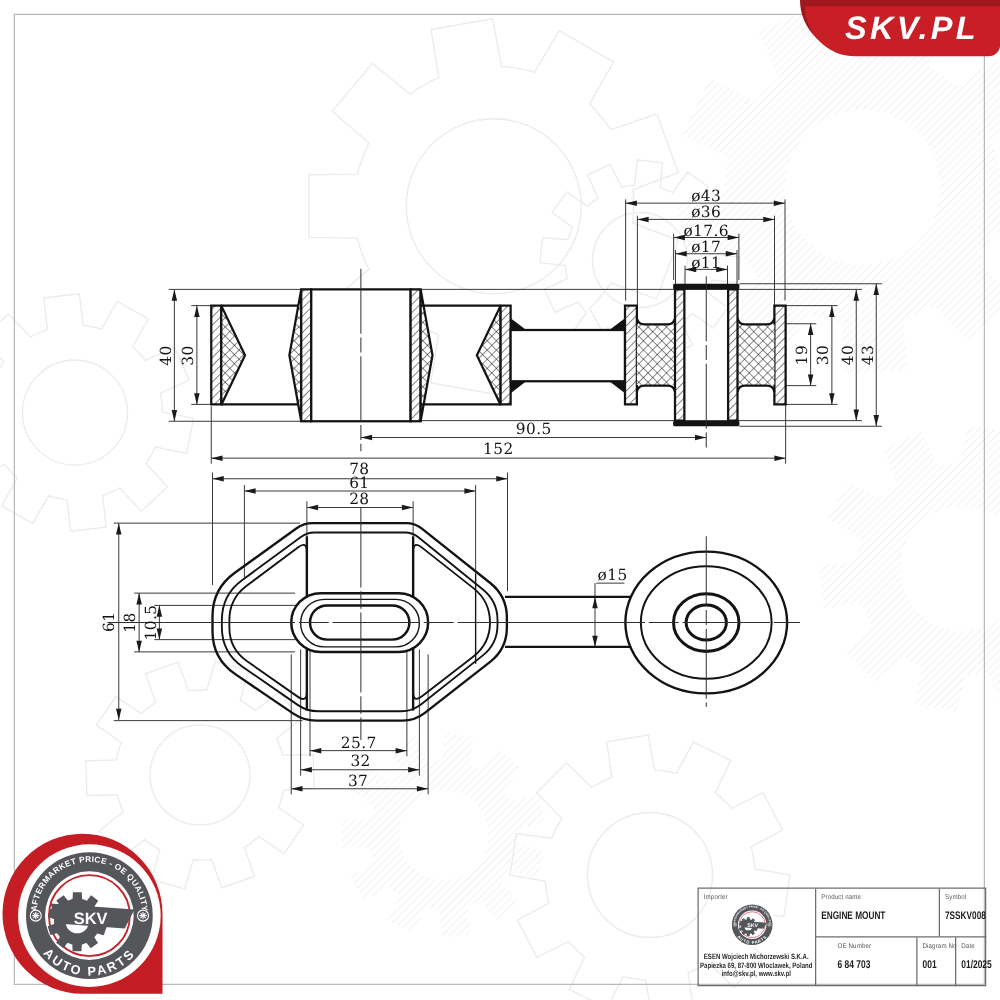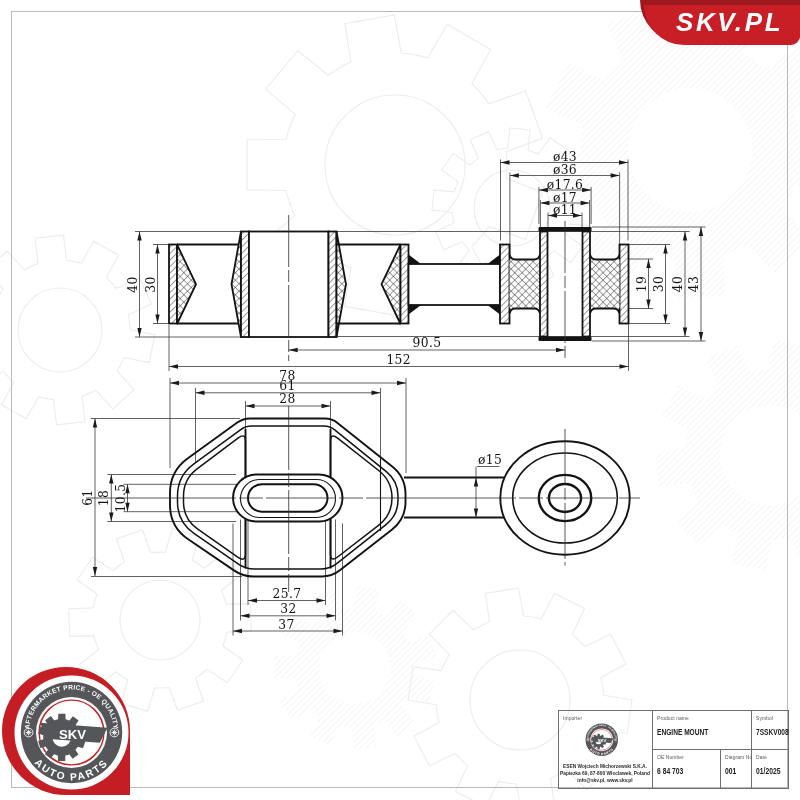--- a/index.html
+++ b/index.html
@@ -338,21 +338,21 @@
     <div class="v-line" style="left:93px;"></div>
 
     <div class="cell" style="left:93px;top:0;width:137px;height:39.5px;border-bottom:1px solid #6e6e6e;">
       <div class="v-line" style="left:99.5px;"></div>
       <span class="lbl" style="left:5px;top:4px;">Product name</span>
       <span class="val" style="left:5px;top:16px;font-size:8.8px;">ENGINE MOUNT</span>
       <span class="lbl" style="left:104.5px;top:4px;">Symbol</span>
       <span class="val" style="left:104.5px;top:16.5px;font-size:8.8px;">7SSKV008</span>
     </div>
 
-    <div class="cell" style="left:93px;top:39.5px;width:118px;height:38.5px;">
+    <div class="cell" style="left:106px;top:39.5px;width:118px;height:38.5px;">
       <div class="v-line" style="left:68px;"></div>
       <div class="v-line" style="left:99.5px;"></div>
       <span class="lbl" style="left:5px;top:4px;">OE Number</span>
       <span class="val" style="left:5px;top:16px;font-size:9px;">6 84 703</span>
       <span class="lbl" style="left:73px;top:4px;">Diagram No</span>
       <span class="val" style="left:73px;top:16px;font-size:9px;">001</span>
       <span class="lbl" style="left:104.5px;top:4px;">Date</span>
       <span class="val" style="left:104.5px;top:16px;font-size:9px;">01/2025</span>
     </div>
 

